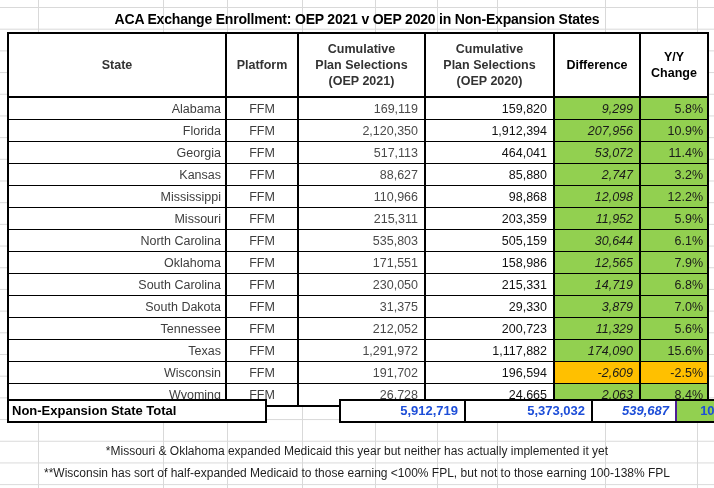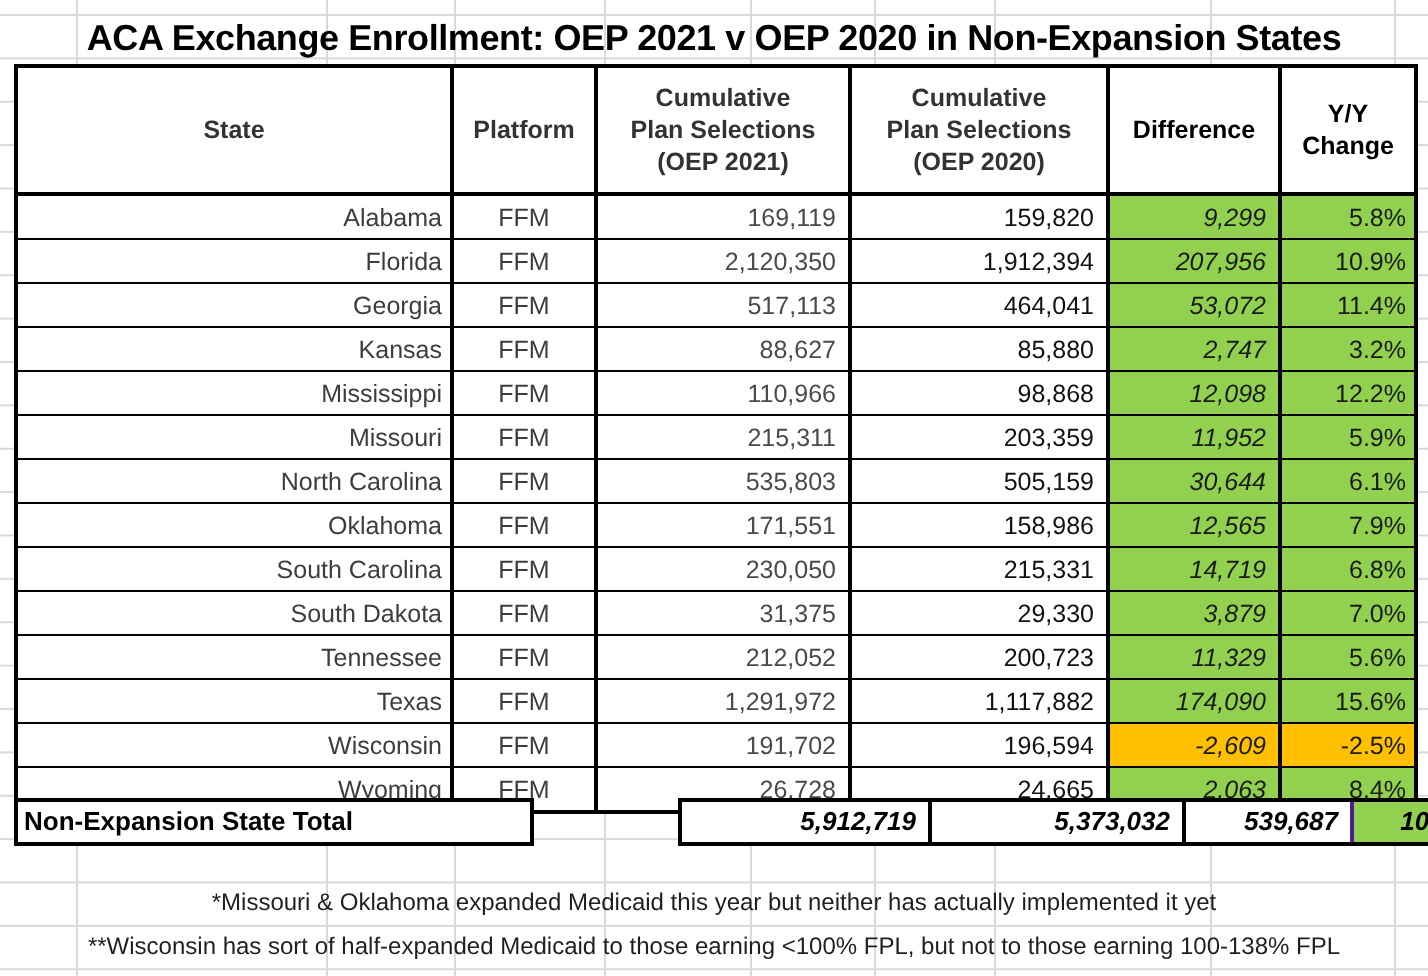--- a/index.html
+++ b/index.html
@@ -23,21 +23,21 @@
       linear-gradient(var(--grid,#d9d9d9),var(--grid,#d9d9d9)),
       linear-gradient(var(--grid,#d9d9d9),var(--grid,#d9d9d9)),
       linear-gradient(var(--grid,#d9d9d9),var(--grid,#d9d9d9)),
       linear-gradient(to bottom, var(--grid,#d9d9d9) 0 1px, transparent 1px);
     background-size:1px 100%,1px 100%,1px 100%,1px 100%,1px 100%,1px 100%,1px 100%,1px 100%,1px 100%,100% 21.7px;
     background-position:38px 0,163px 0,227px 0,302px 0,375px 0,437px 0,497px 0,605px 0,697px 0,0 7px;
     background-repeat:no-repeat,no-repeat,no-repeat,no-repeat,no-repeat,no-repeat,no-repeat,no-repeat,no-repeat,repeat;
   }
   .title{
     position:absolute;left:0;top:6px;width:714px;height:26px;
-    text-align:center;font-size:18px;font-weight:bold;color:#000;
+    text-align:center;font-size:14px;font-weight:bold;color:#000;
     line-height:26px;letter-spacing:-0.2px;
   }
   table.enroll{
     position:absolute;left:7px;top:32px;width:700px;
     border-collapse:collapse;table-layout:fixed;
     border:2px solid #000;
   }
   table.enroll th, table.enroll td{
     border:1px solid #000;
     border-left-width:2px;border-right-width:2px;
@@ -62,22 +62,22 @@
 
   
   .totalrow{position:absolute;left:7px;top:399px;display:flex;align-items:stretch;height:24px;}
   .tlabel{
     width:260px;box-sizing:border-box;border:2px solid #000;background:#fff;
     font-size:13px;font-weight:bold;color:#000;line-height:20px;padding-left:3px;
   }
   .tspacer{width:72px;}
   .tblock{display:flex;border:2px solid #000;box-sizing:border-box;background:#fff;}
   .tblock .tcell{
-    box-sizing:border-box;font-size:13px;font-weight:bold;color:#000000;
-    line-height:20px;text-align:right;padding-right:6px;font-style:italic;
+    box-sizing:border-box;font-size:13px;font-weight:bold;color:#1d4ed8;
+    line-height:20px;text-align:right;padding-right:6px;
   }
   .t2021{width:125px;border-right:2px solid #000;}
   .t2020{width:127px;border-right:2px solid #000;}
   .tdiff{width:84px;border-right:2px solid #4c1d95;font-style:italic;}
   .tyy{width:66px;background:var(--green,#92D050);padding-right:4px;}
 
   .footnotes{position:absolute;left:0;top:441px;width:714px;text-align:center;}
   .fn{font-size:12px;color:#1f1f1f;line-height:21.5px;height:21.5px;}
 </style>
 </head>

